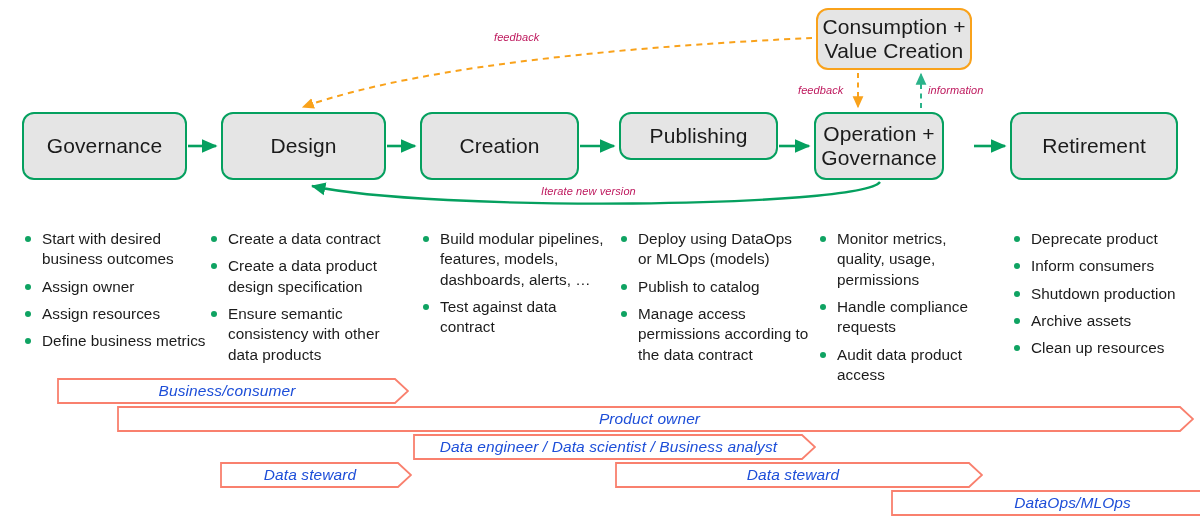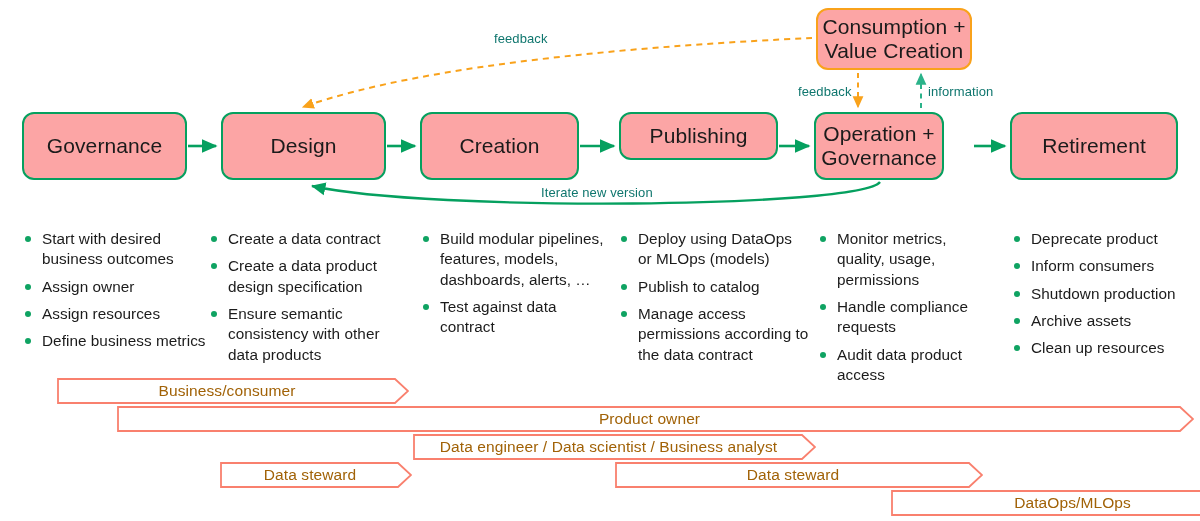--- a/index.html
+++ b/index.html
@@ -30,41 +30,42 @@
     height: 521px;
     pointer-events: none;
   }
 
   
   .stage-box {
     position: absolute;
     box-sizing: border-box;
     border: 2.5px solid #05A05F;
     border-radius: 12px;
-    background: #fca5a5;
+    background: #e5e5e5;
     display: flex;
     align-items: center;
     justify-content: center;
     text-align: center;
     font-size: 21px;
     line-height: 1.12;
     color: #1b1b1b;
     letter-spacing: .1px;
   }
   .stage-box.consumption {
     border-color: #F9A21B;
   }
 
   
   .wire-label {
     position: absolute;
-    font-size: 13px;
-    color: #0f766e;
+    font-size: 11px;
+    color: #be185d;
     white-space: nowrap;
     letter-spacing: .1px;
+    font-style: italic;
   }
 
   
   .bullets {
     position: absolute;
     top: 229px;
   }
   .bullets ul {
     margin: 0;
     padding: 0;
@@ -103,21 +104,22 @@
     position: absolute;
     left: 0; top: 0;
     width: 100%;
     height: 100%;
   }
   .role-bar .shape svg { display: block; width: 100%; height: 100%; }
   .role-bar .role-text {
     position: relative;
     z-index: 2;
     font-size: 15.5px;
-    color: #a16207;
+    font-style: italic;
+    color: #1d4ed8;
     white-space: nowrap;
     padding-right: 12px;
     letter-spacing: .1px;
   }
 </style>
 </head>
 <body>
 
 <div id="stage">
 

